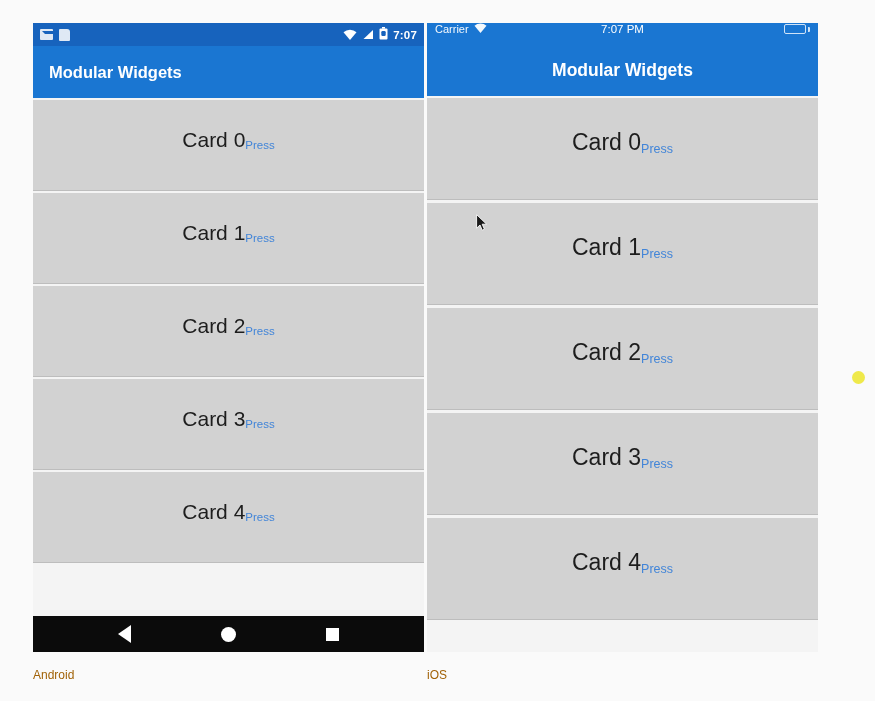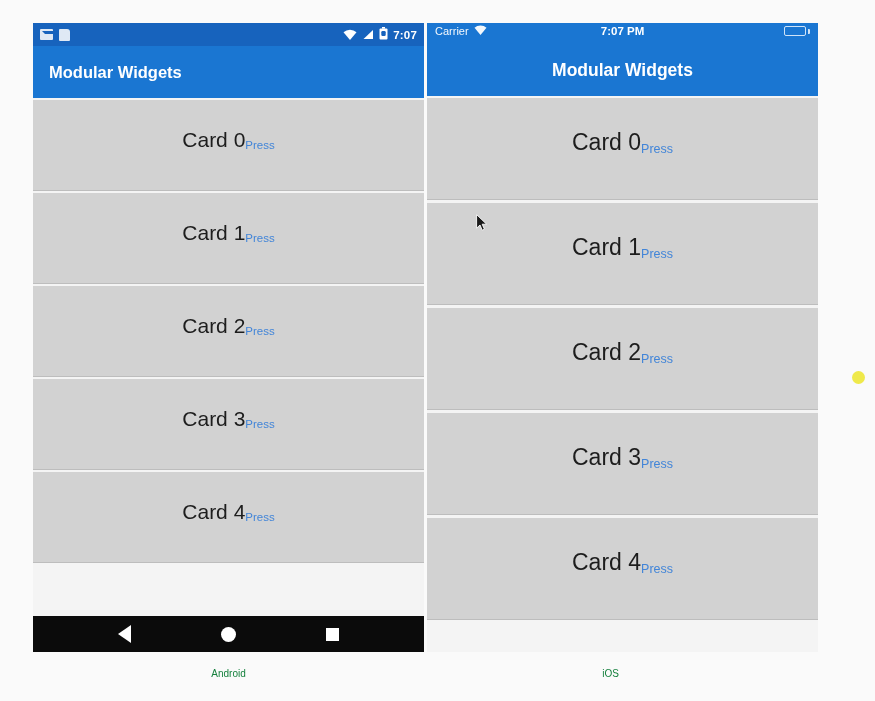--- a/index.html
+++ b/index.html
@@ -115,32 +115,32 @@
   .nav-recents {
     width: 13px; height: 13px;
     background: #ffffff;
   }
 
   
   .ios-statusbar {
     height: 22px;
     background: #1a76d2;
     display: flex;
-    align-items: flex-end;
-    padding: 8px 8px;
+    align-items: flex-start;
+    padding: 0 8px;
     color: #ffffff;
     font-size: 11px;
   }
   .ios-carrier { display: flex; align-items: center; gap: 5px; font-weight: normal; opacity: .95; }
   .ios-time {
     position: absolute;
     left: 0; right: 0;
     text-align: center;
     font-size: 11.5px;
-    font-weight: bold;
+    font-weight: normal;
     pointer-events: none;
   }
   .ios-sb-inner { position: relative; width: 100%; display: flex; align-items: center; }
   .ios-batt {
     margin-left: auto;
     display: flex; align-items: center; gap: 2px;
   }
   .batt-body {
     width: 22px; height: 10px;
     border: 1px solid #cfe3f8;
@@ -193,26 +193,25 @@
     font-weight: normal;
   }
   .android-card .card-press { font-size: 11.5px; }
   .ios-card .card-press     { font-size: 12.5px; }
 
   
   .caption {
     position: absolute;
     top: 668px;
     width: 391px;
-    text-align: center;
-    font-size: 10px;
-    color: #15803d;
+    font-size: 12px;
+    color: #a16207;
   }
   #android-caption { left: 33px; }
-  #ios-caption     { left: 415px; }
+  #ios-caption     { left: 427px; }
 
   
   #yellow-dot {
     position: absolute;
     left: 852px; top: 371px;
     width: 13px; height: 13px;
     border-radius: 50%;
     background: #efe94a;
   }
 

